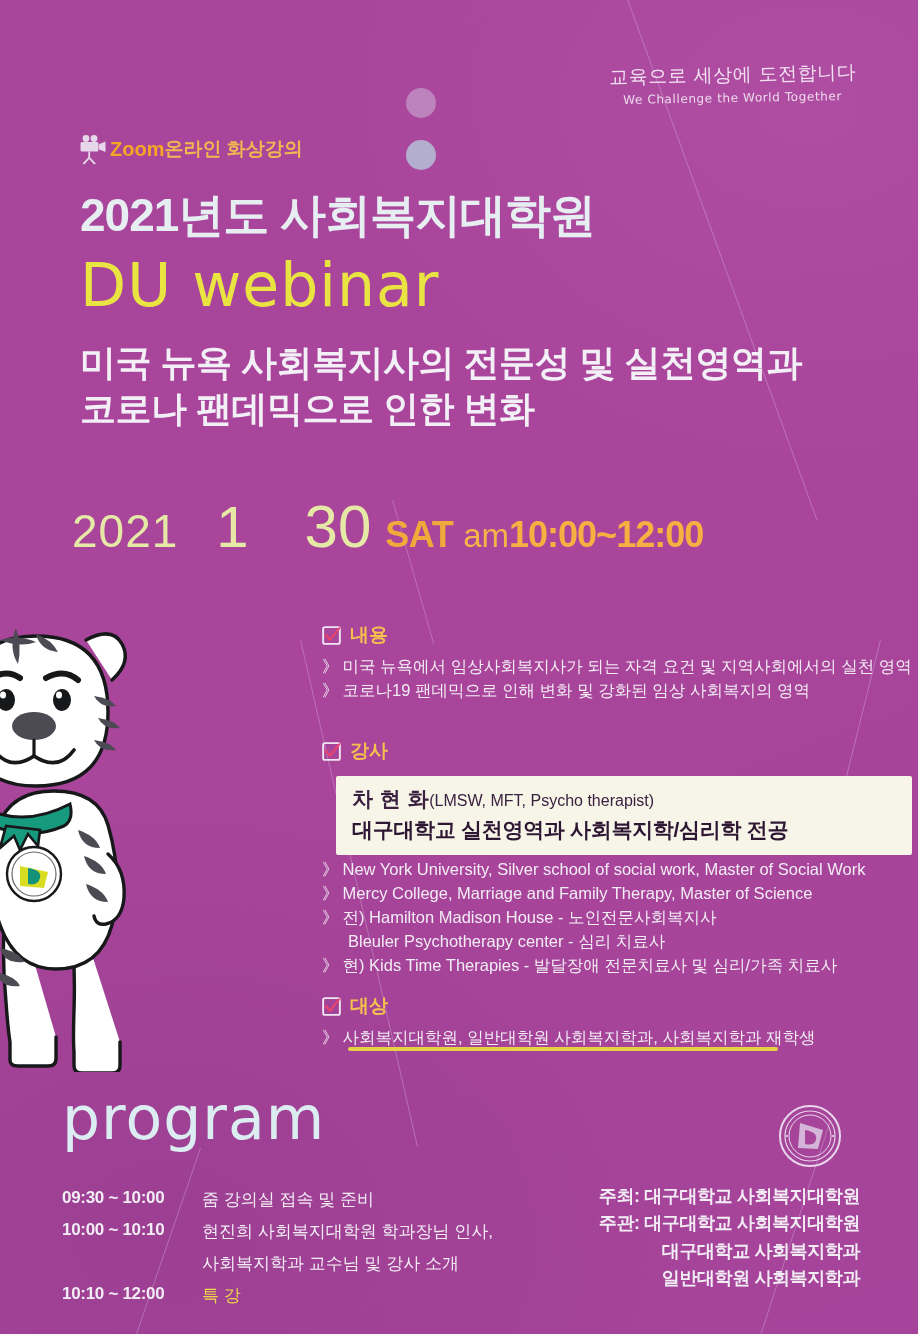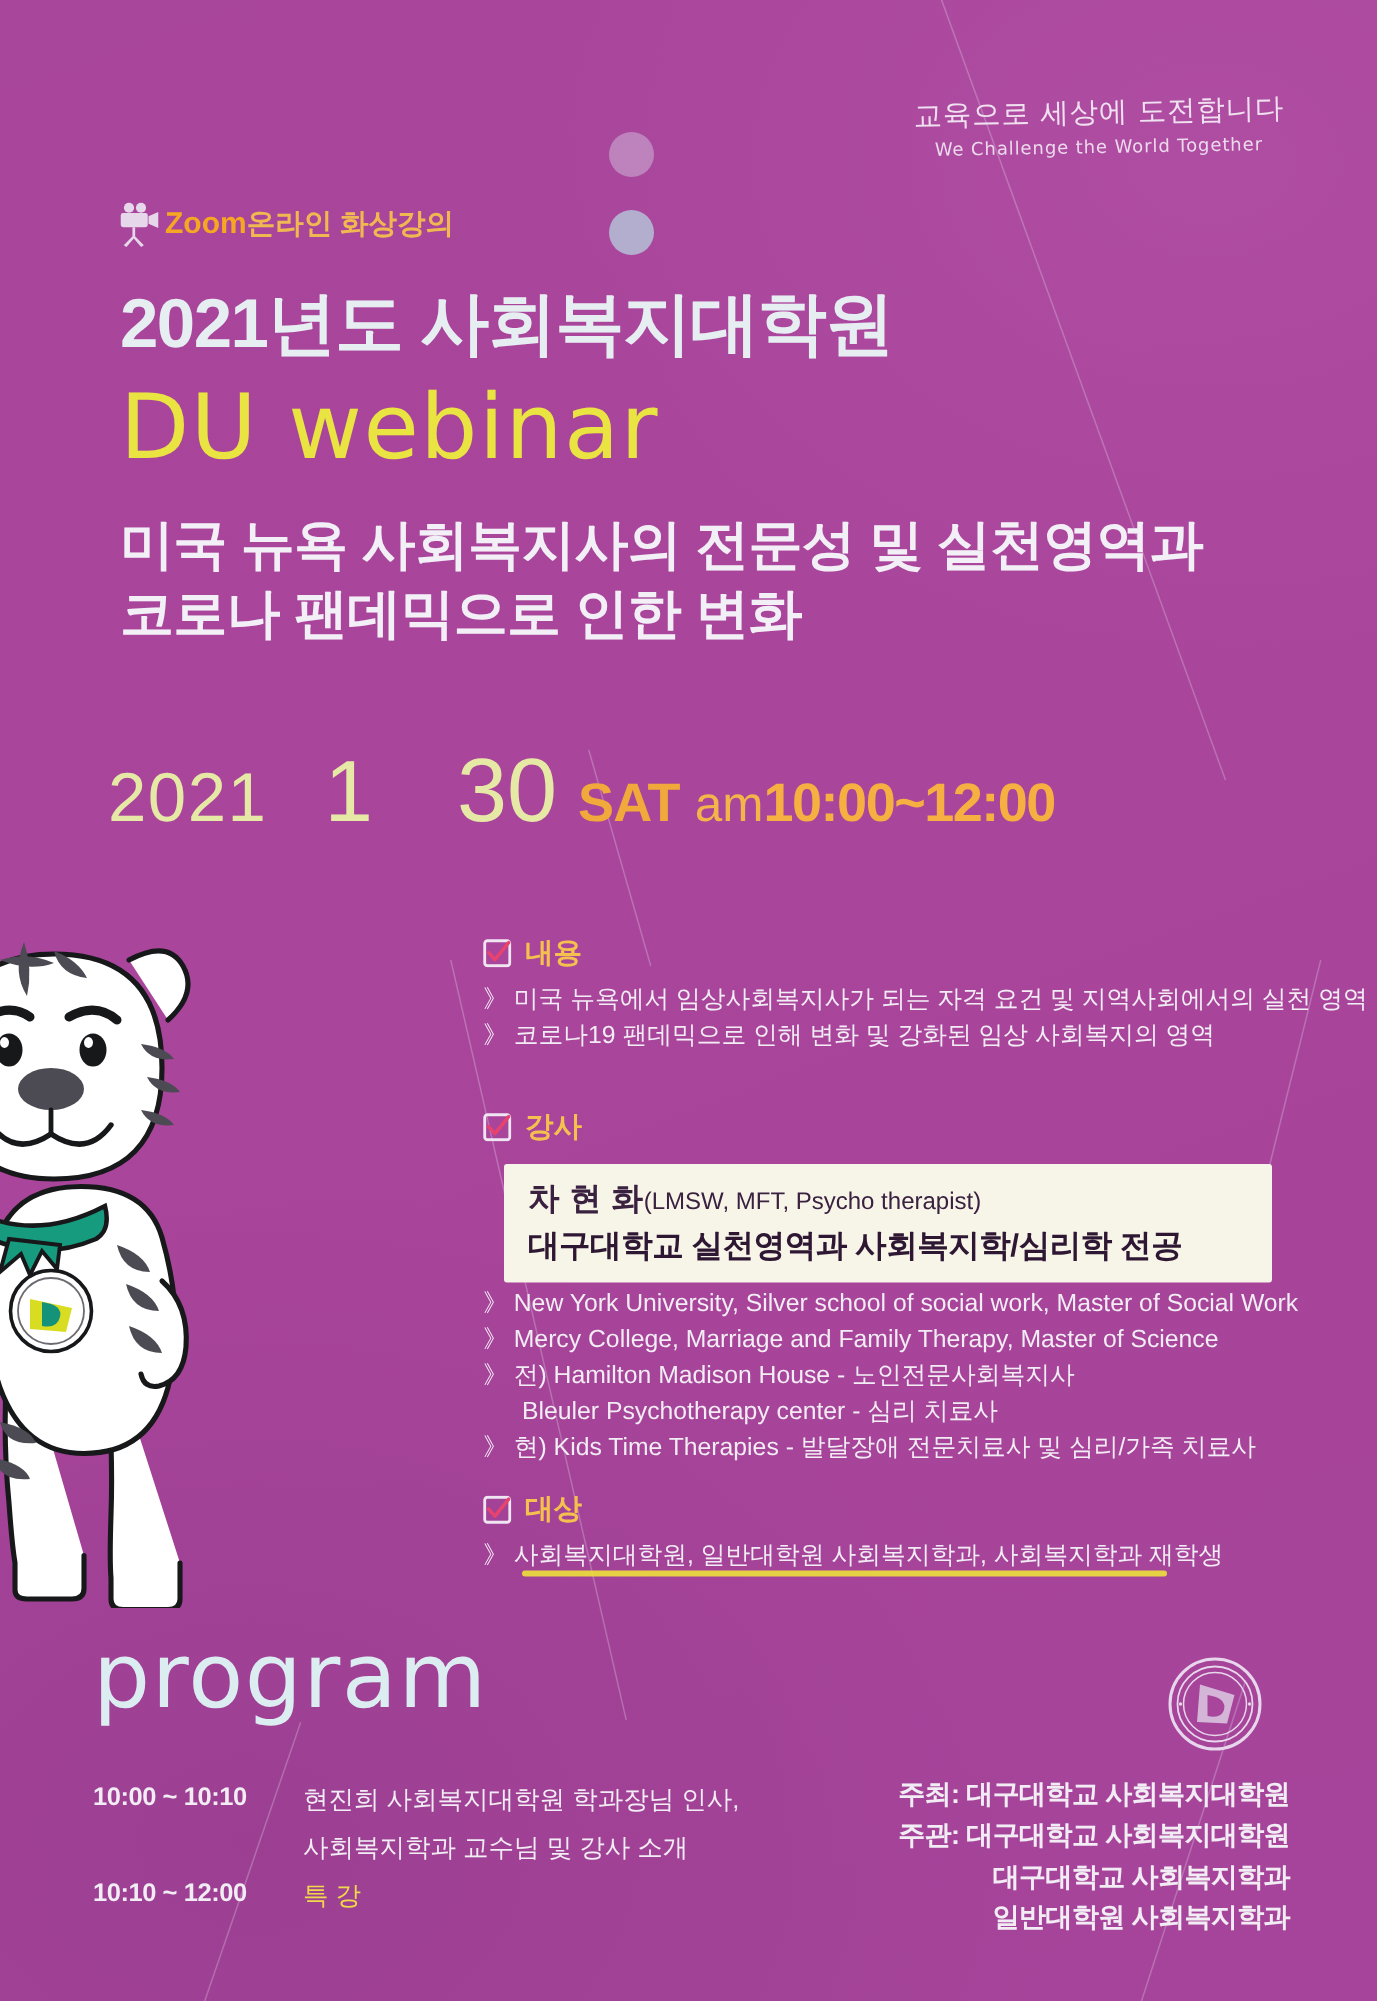--- a/index.html
+++ b/index.html
@@ -58,21 +58,21 @@
   .sec{position:absolute;left:322px;}
   .sec-head{display:flex;align-items:center;gap:9px;}
   .chk{width:19px;height:19px;}
   .sec-title{color:#F4C04E;font-size:19px;font-weight:bold;}
   .bullets{margin-top:7px;}
   .bl{display:flex;color:#F2ECF4;font-size:16.5px;line-height:1.45;}
   .bl .mk{margin-right:4px;color:#F2ECF4;}
   .bl .tx{white-space:nowrap;}
   .bl.indent{padding-left:22px;}
 
-  .namebox{position:absolute;left:336px;top:776px;width:512px;background:#F7F4E8;
+  .namebox{position:absolute;left:336px;top:776px;width:576px;background:#F7F4E8;
     border-radius:2px;padding:9px 16px 11px 16px;box-sizing:border-box;}
   .nb1{color:#3A2140;font-size:21px;font-weight:bold;letter-spacing:.5px;}
   .nb1 .cred{font-size:16px;font-weight:normal;letter-spacing:0;}
   .nb2{color:#2E1733;font-size:21px;font-weight:bold;margin-top:3px;letter-spacing:-.3px;}
 
   .underline{position:absolute;left:348px;top:1047px;width:430px;height:4px;
     background:#EDE13C;opacity:.9;border-radius:2px;}
 
   .program{position:absolute;left:62px;top:1083px;color:#DCEDF2;font-size:60px;letter-spacing:1px;
     font-family:"DejaVu Sans",sans-serif;}
@@ -226,20 +226,24 @@
         <span class="tx">사회복지대학원, 일반대학원 사회복지학과, 사회복지학과 재학생</span>
       </div>
     </div>
   </div>
   <div class="underline"></div>
 
   <div class="program">program</div>
 
   <div class="sched">
     <div class="row">
+      <span class="tm">09:30 ~ 10:00</span>
+      <span class="ds">줌 강의실 접속 및 준비</span>
+    </div>
+    <div class="row">
       <span class="tm">10:00 ~ 10:10</span>
       <span class="ds">현진희 사회복지대학원 학과장님 인사,</span>
     </div>
     <div class="row cont">
       <span class="tm"></span>
       <span class="ds">사회복지학과 교수님 및 강사 소개</span>
     </div>
     <div class="row">
       <span class="tm">10:10 ~ 12:00</span>
       <span class="ds hl">특 강</span>

